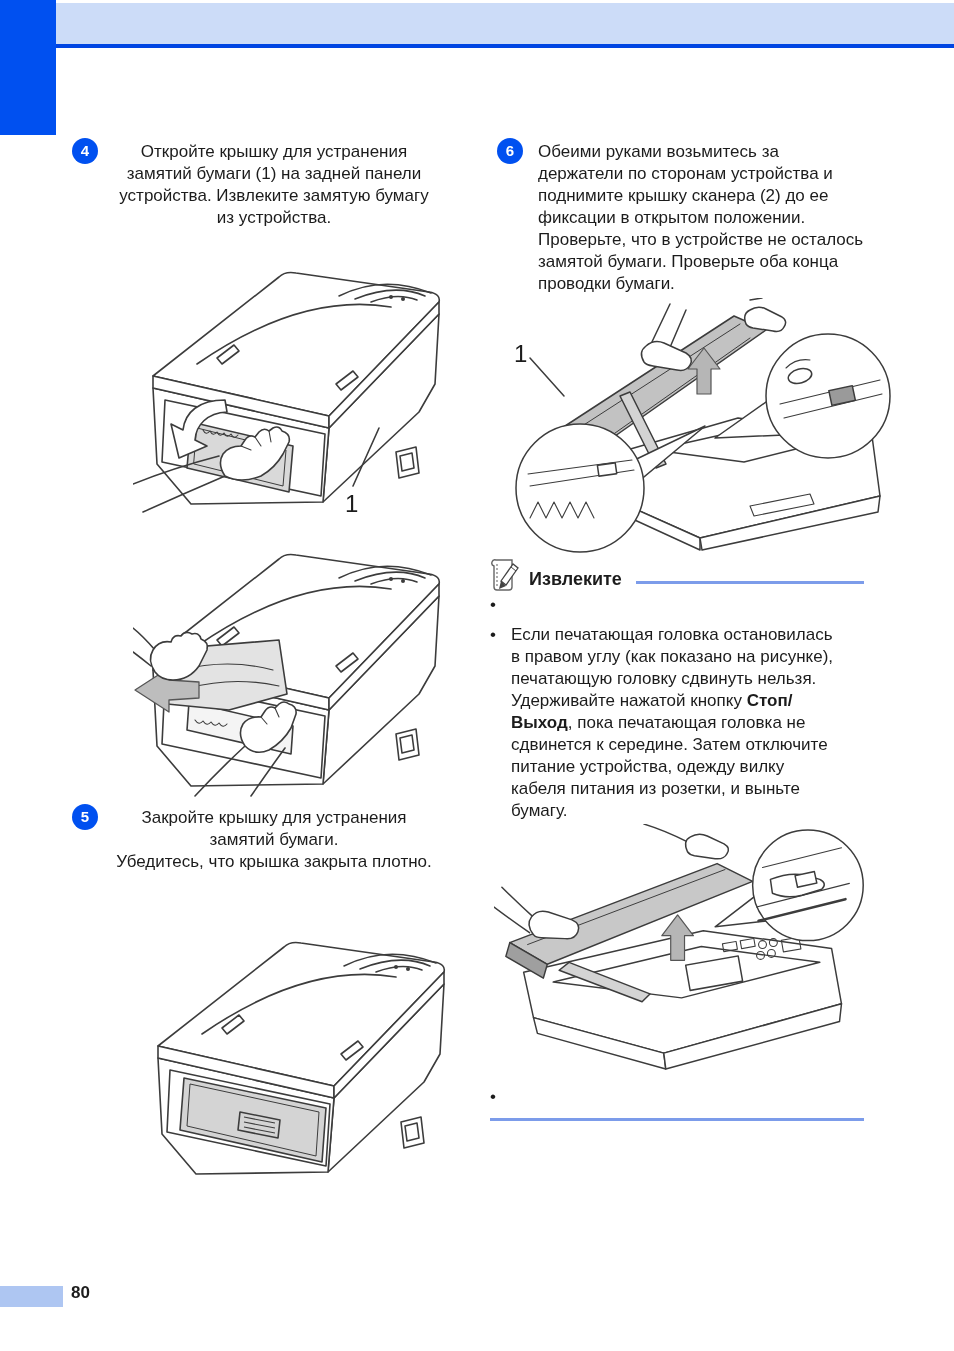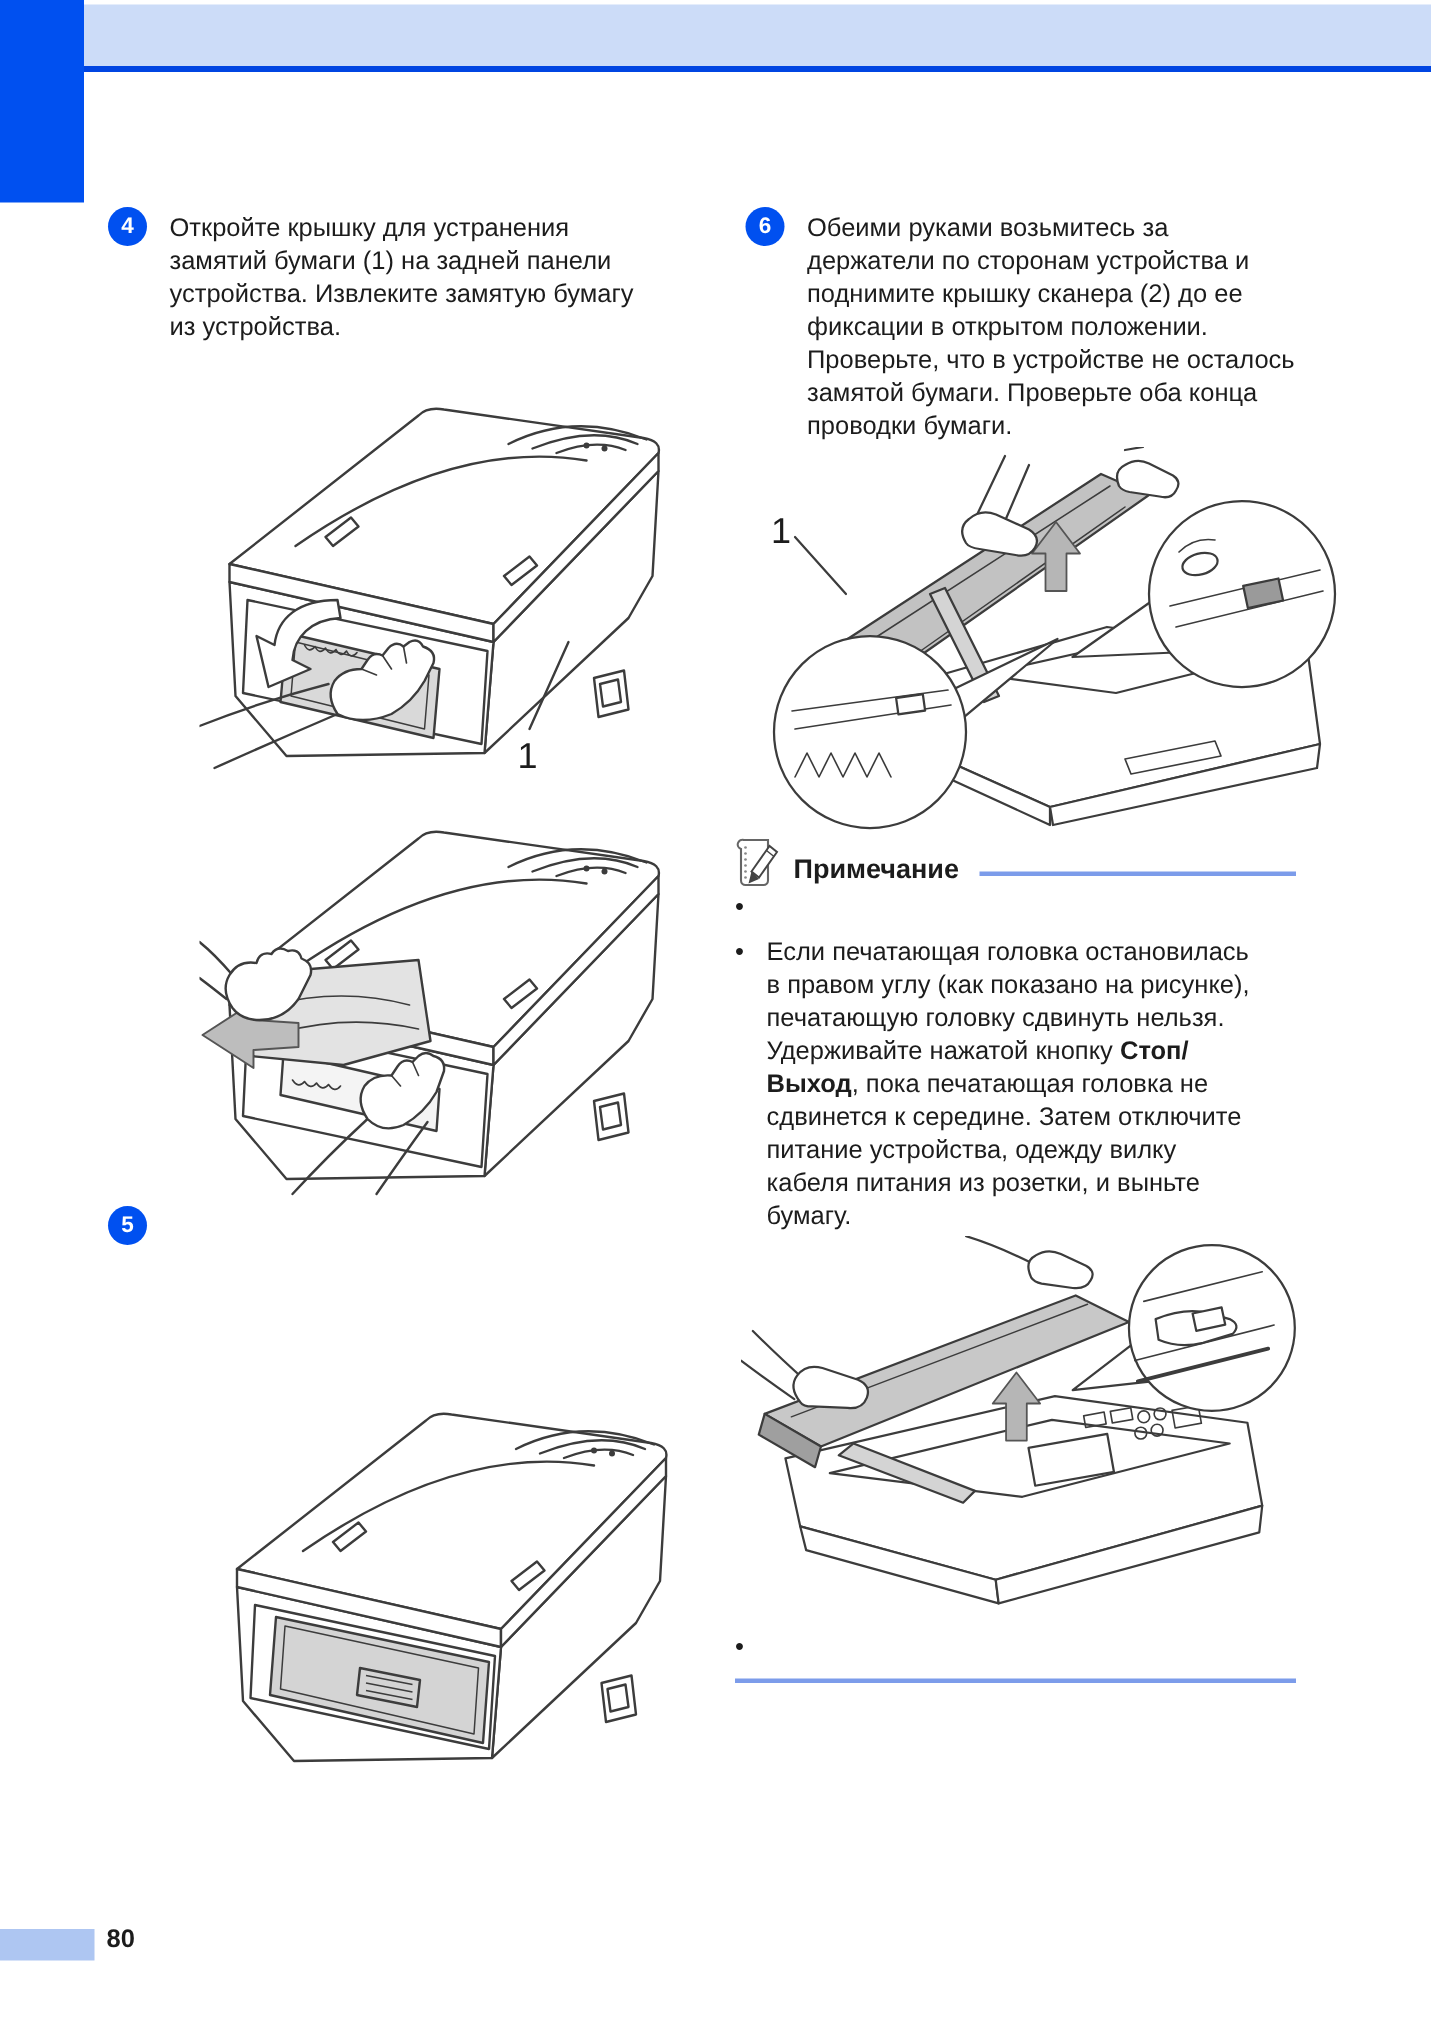--- a/index.html
+++ b/index.html
@@ -12,21 +12,21 @@
   .corner-stripe { position:absolute; left:0; top:0; width:56px; height:135px; background:#0050f0; }
   .header-band { position:absolute; left:56px; right:0; top:3px; height:45px; background:#ccdcf8; border-bottom:4px solid #0045e2; }
 
   .step { position:absolute; display:flex; align-items:flex-start; }
   .badge {
     flex:0 0 auto; width:26px; height:26px; border-radius:50%; background:#0050f0;
     color:#fff; font-size:15px; font-weight:bold; text-align:center; line-height:26px; margin-top:-3px;
   }
   .step-body { margin-left:15px; }
   .step-text { font-size:17px; line-height:22px; }
-  .w-left  { width:322px; }
+  .w-left  { width:322px;text-align:center; }
   .w-right { width:326px; }
 
   .figure { position:absolute; }
 
   .note { position:absolute; left:490px; top:558px; width:374px; }
   .note-header { display:flex; align-items:flex-end; height:34px; }
   .note-title { font-weight:bold; font-size:18px; margin-left:9px; line-height:26px; }
   .note-rule { flex:1; height:3px; background:#7c9cea; margin-left:14px; margin-bottom:8px; }
   .bullet { display:flex; font-size:17px; line-height:22px; }
   .bullet .dot { width:21px; flex:0 0 auto; text-align:left; }
@@ -123,20 +123,24 @@
       <path d="M22,140 Q14,128 20,118 Q26,108 38,110 Q40,102 48,104 Q52,98 59,102 Q66,100 68,107 Q76,110 74,118 L66,134 Q56,148 40,148 Q28,148 22,140 Z" fill="#fff"></path>
 
       <path d="M62,264 Q86,238 112,214 M118,264 Q136,238 152,216" fill="none"></path>
       <path d="M112,214 Q104,202 110,192 Q116,184 128,185 L132,179 Q136,173 142,176 L146,172 Q151,168 156,172 Q164,174 163,182 L158,196 Q150,210 136,218 Q122,224 112,214 Z" fill="#fff"></path>
       <path d="M128,185 L134,192 M142,176 L146,185" fill="none" stroke-width="1.1"></path>
     </g>
   </svg>
 
   <div class="step" style="left:72px; top:807px;">
     <span class="badge">5</span>
+    <div class="step-body">
+      <p class="step-text w-left">Закройте крышку для устранения замятий бумаги.</p>
+      <p class="step-text w-left">Убедитесь, что крышка закрыта плотно.</p>
+    </div>
   </div>
 
   <svg class="figure" style="left:138px; top:920px;" width="322" height="268" viewBox="0 0 322 268">
     <use href="#sym-rear"></use>
     <g stroke="#3c3c3c" stroke-width="1.6" stroke-linejoin="round">
 
       <path d="M46,158 L188,188 L184,242 L42,210 Z" fill="#d4d4d4"></path>
       <path d="M52,164 L181,192 L178,236 L49,206 Z" fill="none" stroke-width="1"></path>
 
       <path d="M102,192 L142,200 L140,218 L100,210 Z" fill="#d4d4d4"></path>
@@ -203,21 +207,21 @@
             <circle cx="6" cy="11" r="0.9"></circle>
             <circle cx="6" cy="15" r="0.9"></circle>
           <circle cx="6" cy="19" r="0.9"></circle>
             <circle cx="6" cy="23" r="0.9"></circle>
             <circle cx="6" cy="27" r="0.9"></circle>
         </g>
         <path d="M10,23 L22,6 L27,10 L15,27 Z" fill="#fff" stroke="#444" stroke-width="1.3"></path>
         <path d="M10,23 l-2,8 7,-3 z" fill="#444"></path>
         <path d="M20,9 L25,13" stroke="#444" stroke-width="1"></path>
       </svg>
-      <span class="note-title">Примечание</span>
+      <span class="note-title">Извлеките</span>
       <span class="note-rule"></span>
     </div>
 
     <div class="bullet mt1">
       <span class="dot">•</span>
     </div>
 
     <div class="bullet mt2">
       <span class="dot">•</span>
       <span class="btxt"><span>Если печатающая головка остановилась в правом углу (как показано на рисунке), печатающую головку сдвинуть нельзя. Удерживайте нажатой кнопку </span><b>Стоп/Выход</b><span>, пока печатающая головка не сдвинется к середине. Затем отключите питание устройства, одежду вилку кабеля питания из розетки, и выньте бумагу.</span></span>

